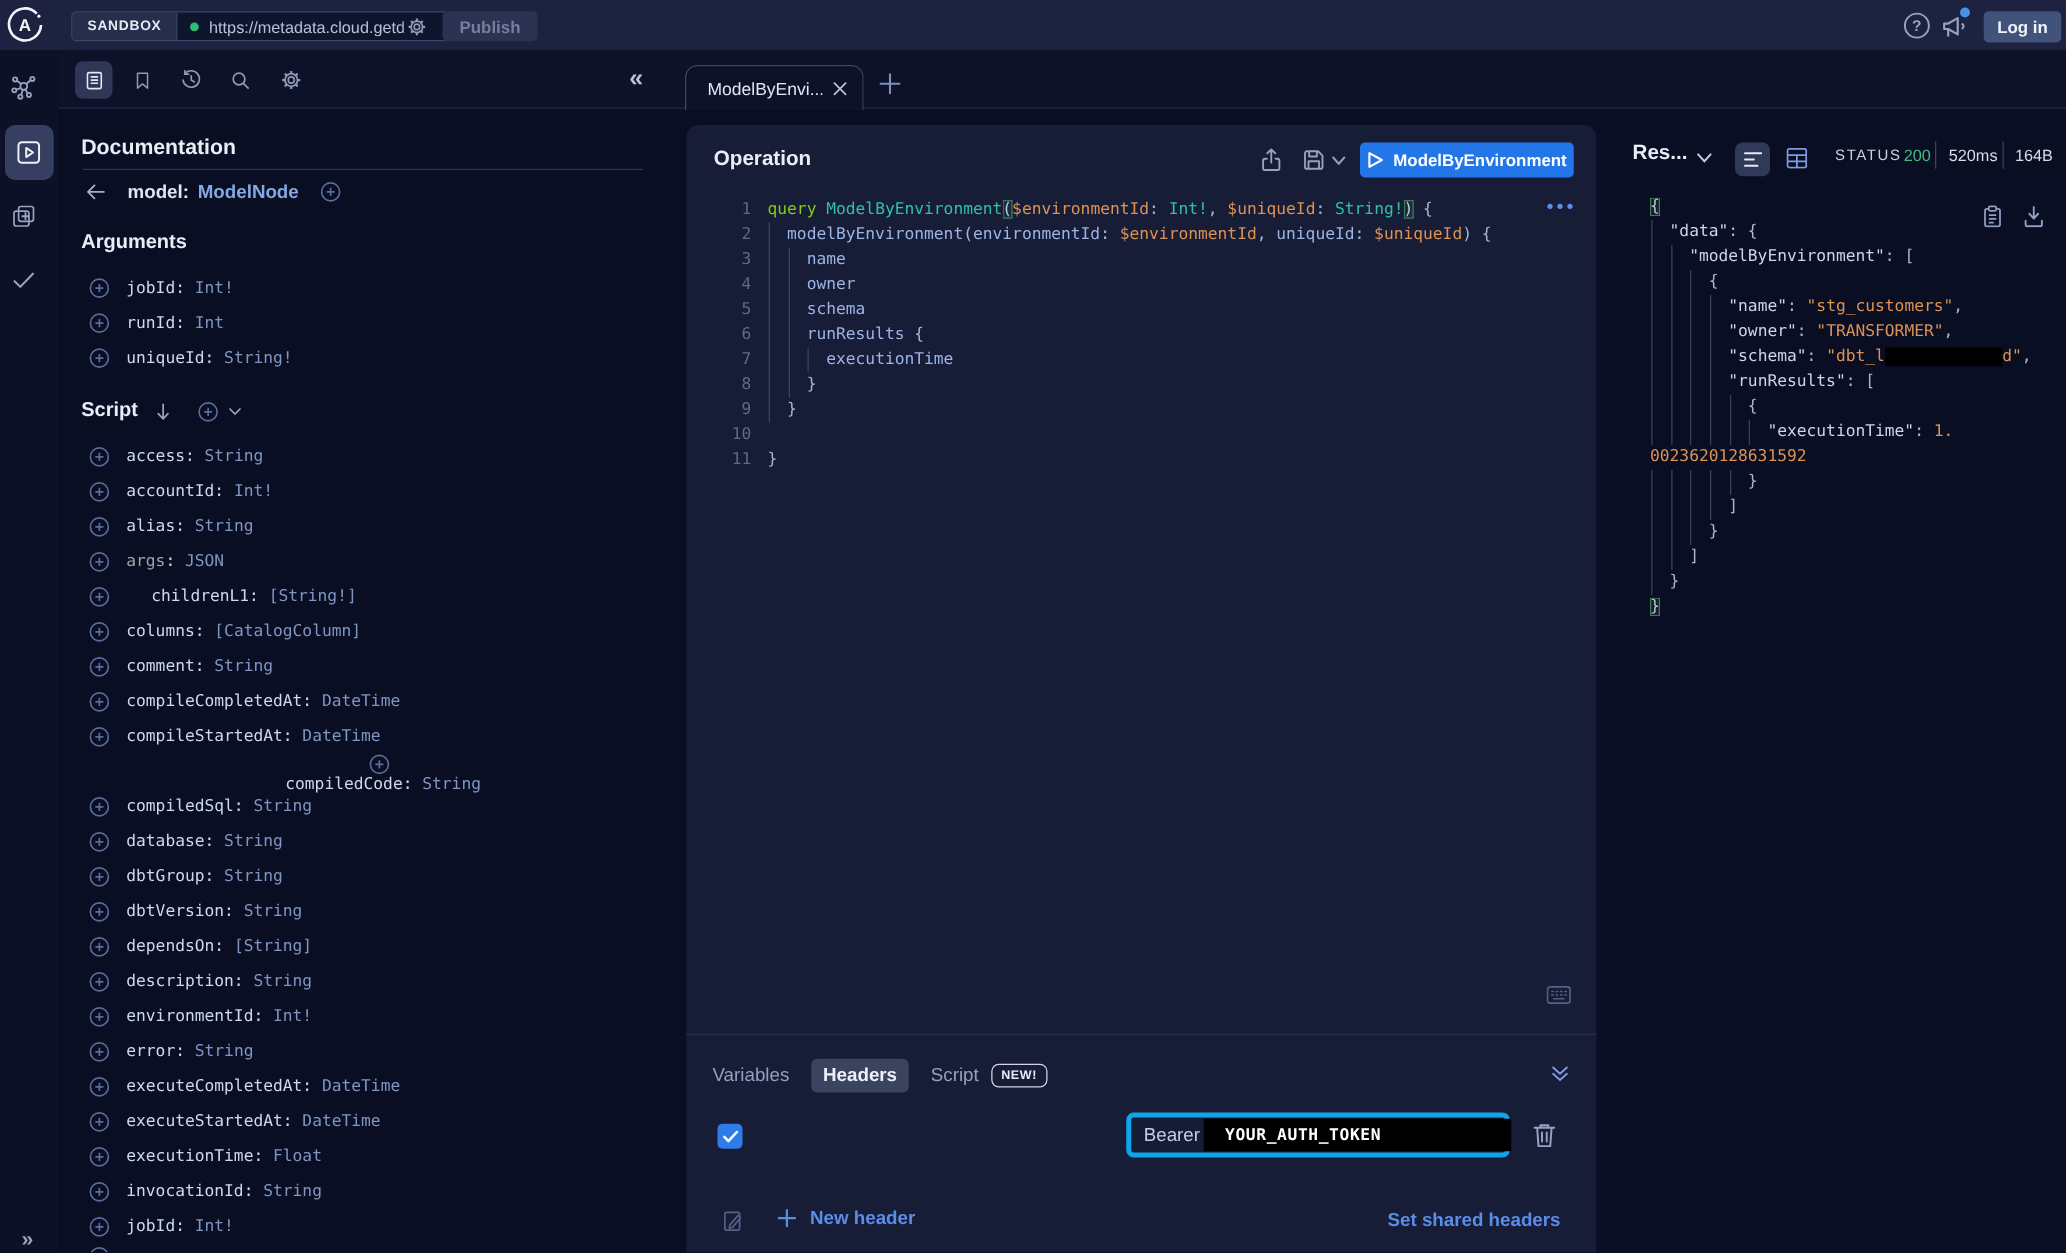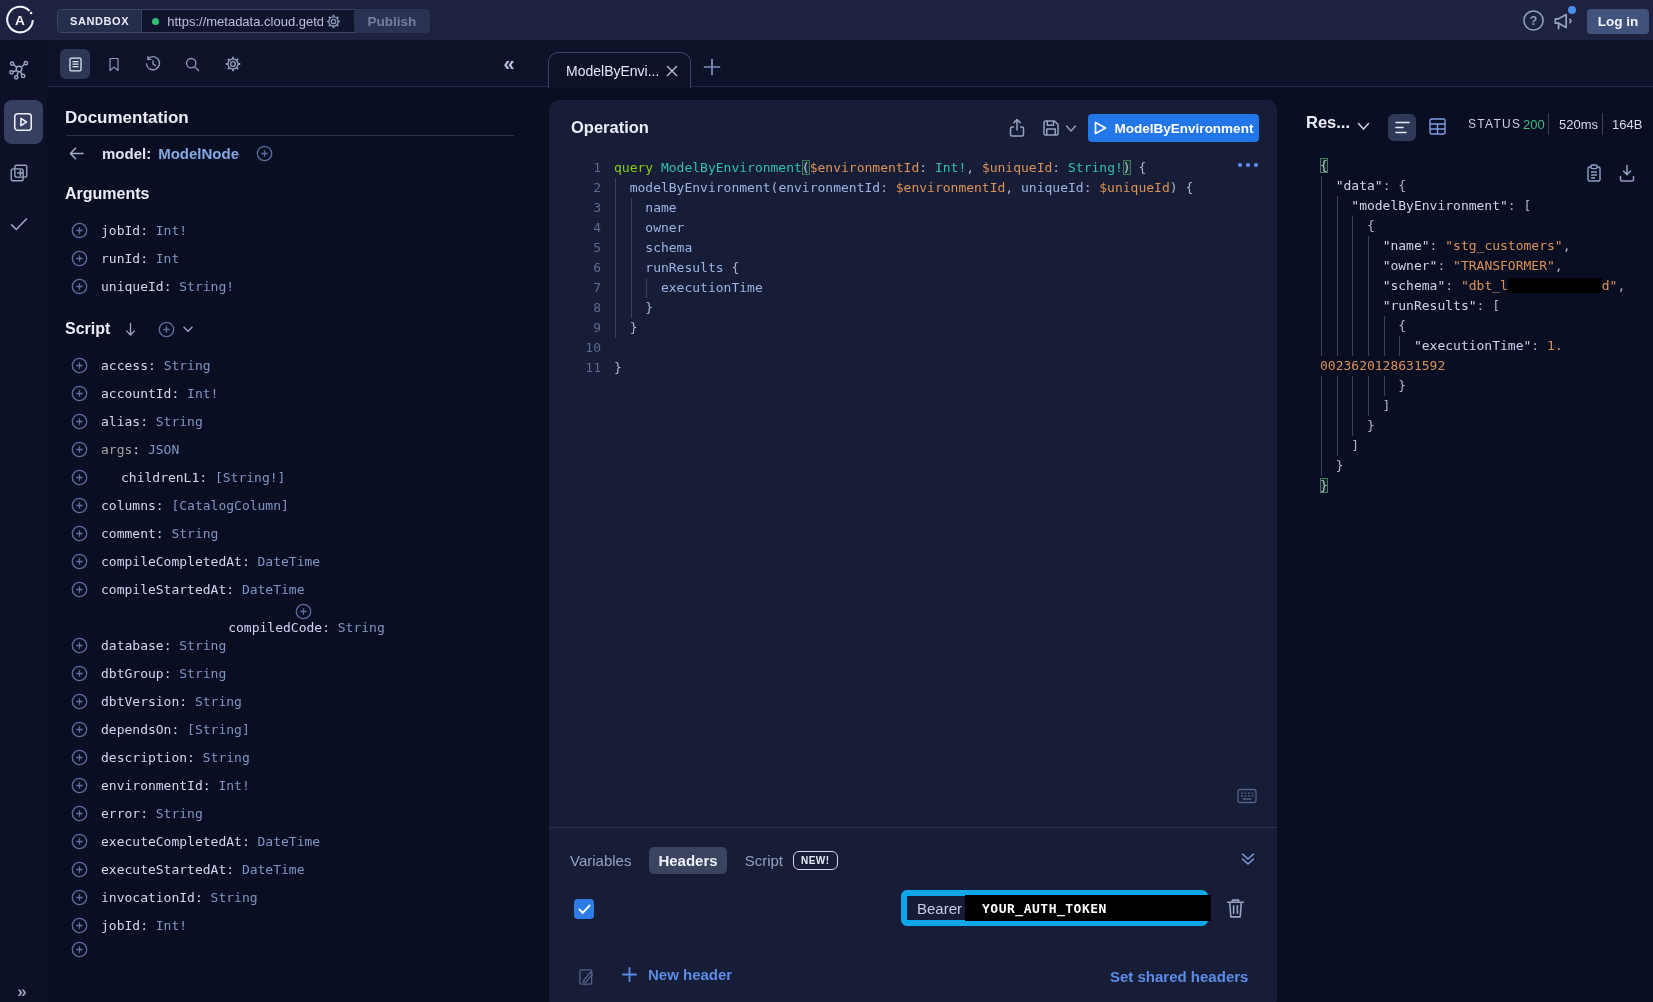--- a/index.html
+++ b/index.html
@@ -77,21 +77,21 @@
   
   #req-tabs { left:10px; top:745px; height:30px; display:flex; align-items:center; gap:7px; }
   .req-tab { font-size:15px; color:#93a0bf; padding:5px 11px; border-radius:5px; }
   .req-tab.active { background:#3a445f; color:#eef1f8; font-weight:bold; padding:5px 9px; }
   .req-tab:nth-of-type(3) { padding-right:5px; }
   #script-badge { font-size:10px; font-weight:bold; letter-spacing:0.5px; color:#e8ecf6; border:1.4px solid #cfd7e6; border-radius:6px; padding:3px 7px; margin-left:-2px; }
   #req-collapse { left:691px; top:751px; width:16px; height:16px; color:#7d9ce2; }
 
   #hdr-check { left:25px; top:799px; width:20px; height:20px; background:#2d7ce8; border-radius:4px; color:#fff; display:flex; align-items:center; justify-content:center; }
   #hdr-name { left:50px; top:790px; width:291px; height:36px; border:1px solid #3a476c; border-radius:6px; display:flex; align-items:center; padding:0 16px; font-size:15px; color:#dde4f2; background:#161c35; }
-  #hdr-value { left:352px; top:790px; width:307px; height:36px; border:6px solid #0ea5e9; border-radius:6px; display:flex; align-items:center; padding:0 4px 0 10px; font-size:15px; color:#c6cfe2; background:#161c35; }
+  #hdr-value { left:352px; top:790px; width:307px; height:36px; border:4px solid #0ea5e9; border-radius:6px; display:flex; align-items:center; padding:0 4px 0 10px; font-size:15px; color:#c6cfe2; background:#161c35; }
   #hdr-token { margin-left:3px; background:#000; height:26px; flex:0 0 246px; display:flex; align-items:center; padding-left:17px; font-family:"DejaVu Sans Mono", monospace; font-size:13px; font-weight:bold; letter-spacing:0.5px; color:#fff; }
   #hdr-trash { left:676px; top:797px; width:21px; height:22px; color:#96a2c0; }
 
   #env-icon { left:29px; top:868px; width:17px; height:18px; color:#566088; }
   #new-header-btn { left:73px; top:866px; display:flex; align-items:center; gap:11px; color:#5b8de8; font-size:15px; font-weight:bold; }
   #new-header-plus { width:15px; height:15px; }
   #shared-headers-btn { left:561px; top:868px; color:#5b8de8; font-size:15px; font-weight:bold; }
 
   
   #resp { left:1277px; top:100px; width:376px; height:902px; }
@@ -391,20 +391,29 @@
           </svg>
           <span style="margin-left:13px; font-family:'DejaVu Sans Mono', monospace; font-size:13px; white-space:pre;"><span style="color:#cdd8f2;">compiledCode</span><span style="color:#cdd8f2;">: </span><span style="color:#8095c2;">String</span></span>
         </div>
         <div style="height: 28px; display: flex; align-items: center;">
           <svg width="17" height="17" viewBox="0 0 18 18" style="color:#5b6d9e; flex:0 0 auto; margin-left:6px;">
             <g fill="none" stroke="currentColor" stroke-width="1.4">
               <circle cx="9" cy="9" r="7.6"></circle>
               <path d="M9 5.6v6.8M5.6 9h6.8"></path>
             </g>
           </svg>
+          <span style="margin-left:13px; font-family:'DejaVu Sans Mono', monospace; font-size:13px; white-space:pre;"><span style="color:#cdd8f2;">compiledSql</span><span style="color:#cdd8f2;">: </span><span style="color:#8095c2;">String</span></span>
+        </div>
+        <div style="height: 28px; display: flex; align-items: center;">
+          <svg width="17" height="17" viewBox="0 0 18 18" style="color:#5b6d9e; flex:0 0 auto; margin-left:6px;">
+            <g fill="none" stroke="currentColor" stroke-width="1.4">
+              <circle cx="9" cy="9" r="7.6"></circle>
+              <path d="M9 5.6v6.8M5.6 9h6.8"></path>
+            </g>
+          </svg>
           <span style="margin-left:13px; font-family:'DejaVu Sans Mono', monospace; font-size:13px; white-space:pre;"><span style="color:#cdd8f2;">database</span><span style="color:#cdd8f2;">: </span><span style="color:#8095c2;">String</span></span>
         </div>
         <div style="height: 28px; display: flex; align-items: center;">
           <svg width="17" height="17" viewBox="0 0 18 18" style="color:#5b6d9e; flex:0 0 auto; margin-left:6px;">
             <g fill="none" stroke="currentColor" stroke-width="1.4">
               <circle cx="9" cy="9" r="7.6"></circle>
               <path d="M9 5.6v6.8M5.6 9h6.8"></path>
             </g>
           </svg>
           <span style="margin-left:13px; font-family:'DejaVu Sans Mono', monospace; font-size:13px; white-space:pre;"><span style="color:#cdd8f2;">dbtGroup</span><span style="color:#cdd8f2;">: </span><span style="color:#8095c2;">String</span></span>
@@ -464,20 +473,29 @@
           <span style="margin-left:13px; font-family:'DejaVu Sans Mono', monospace; font-size:13px; white-space:pre;"><span style="color:#cdd8f2;">executeCompletedAt</span><span style="color:#cdd8f2;">: </span><span style="color:#8095c2;">DateTime</span></span>
         </div>
         <div style="height: 28px; display: flex; align-items: center;">
           <svg width="17" height="17" viewBox="0 0 18 18" style="color:#5b6d9e; flex:0 0 auto; margin-left:6px;">
             <g fill="none" stroke="currentColor" stroke-width="1.4">
               <circle cx="9" cy="9" r="7.6"></circle>
               <path d="M9 5.6v6.8M5.6 9h6.8"></path>
             </g>
           </svg>
           <span style="margin-left:13px; font-family:'DejaVu Sans Mono', monospace; font-size:13px; white-space:pre;"><span style="color:#cdd8f2;">executeStartedAt</span><span style="color:#cdd8f2;">: </span><span style="color:#8095c2;">DateTime</span></span>
+        </div>
+        <div style="height: 28px; display: flex; align-items: center;">
+          <svg width="17" height="17" viewBox="0 0 18 18" style="color:#5b6d9e; flex:0 0 auto; margin-left:6px;">
+            <g fill="none" stroke="currentColor" stroke-width="1.4">
+              <circle cx="9" cy="9" r="7.6"></circle>
+              <path d="M9 5.6v6.8M5.6 9h6.8"></path>
+            </g>
+          </svg>
+          <span style="margin-left:13px; font-family:'DejaVu Sans Mono', monospace; font-size:13px; white-space:pre;"><span style="color:#cdd8f2;">executionTime</span><span style="color:#cdd8f2;">: </span><span style="color:#8095c2;">Float</span></span>
         </div>
         <div style="height: 28px; display: flex; align-items: center;">
           <svg width="17" height="17" viewBox="0 0 18 18" style="color:#5b6d9e; flex:0 0 auto; margin-left:6px;">
             <g fill="none" stroke="currentColor" stroke-width="1.4">
               <circle cx="9" cy="9" r="7.6"></circle>
               <path d="M9 5.6v6.8M5.6 9h6.8"></path>
             </g>
           </svg>
           <span style="margin-left:13px; font-family:'DejaVu Sans Mono', monospace; font-size:13px; white-space:pre;"><span style="color:#cdd8f2;">invocationId</span><span style="color:#cdd8f2;">: </span><span style="color:#8095c2;">String</span></span>
         </div>

